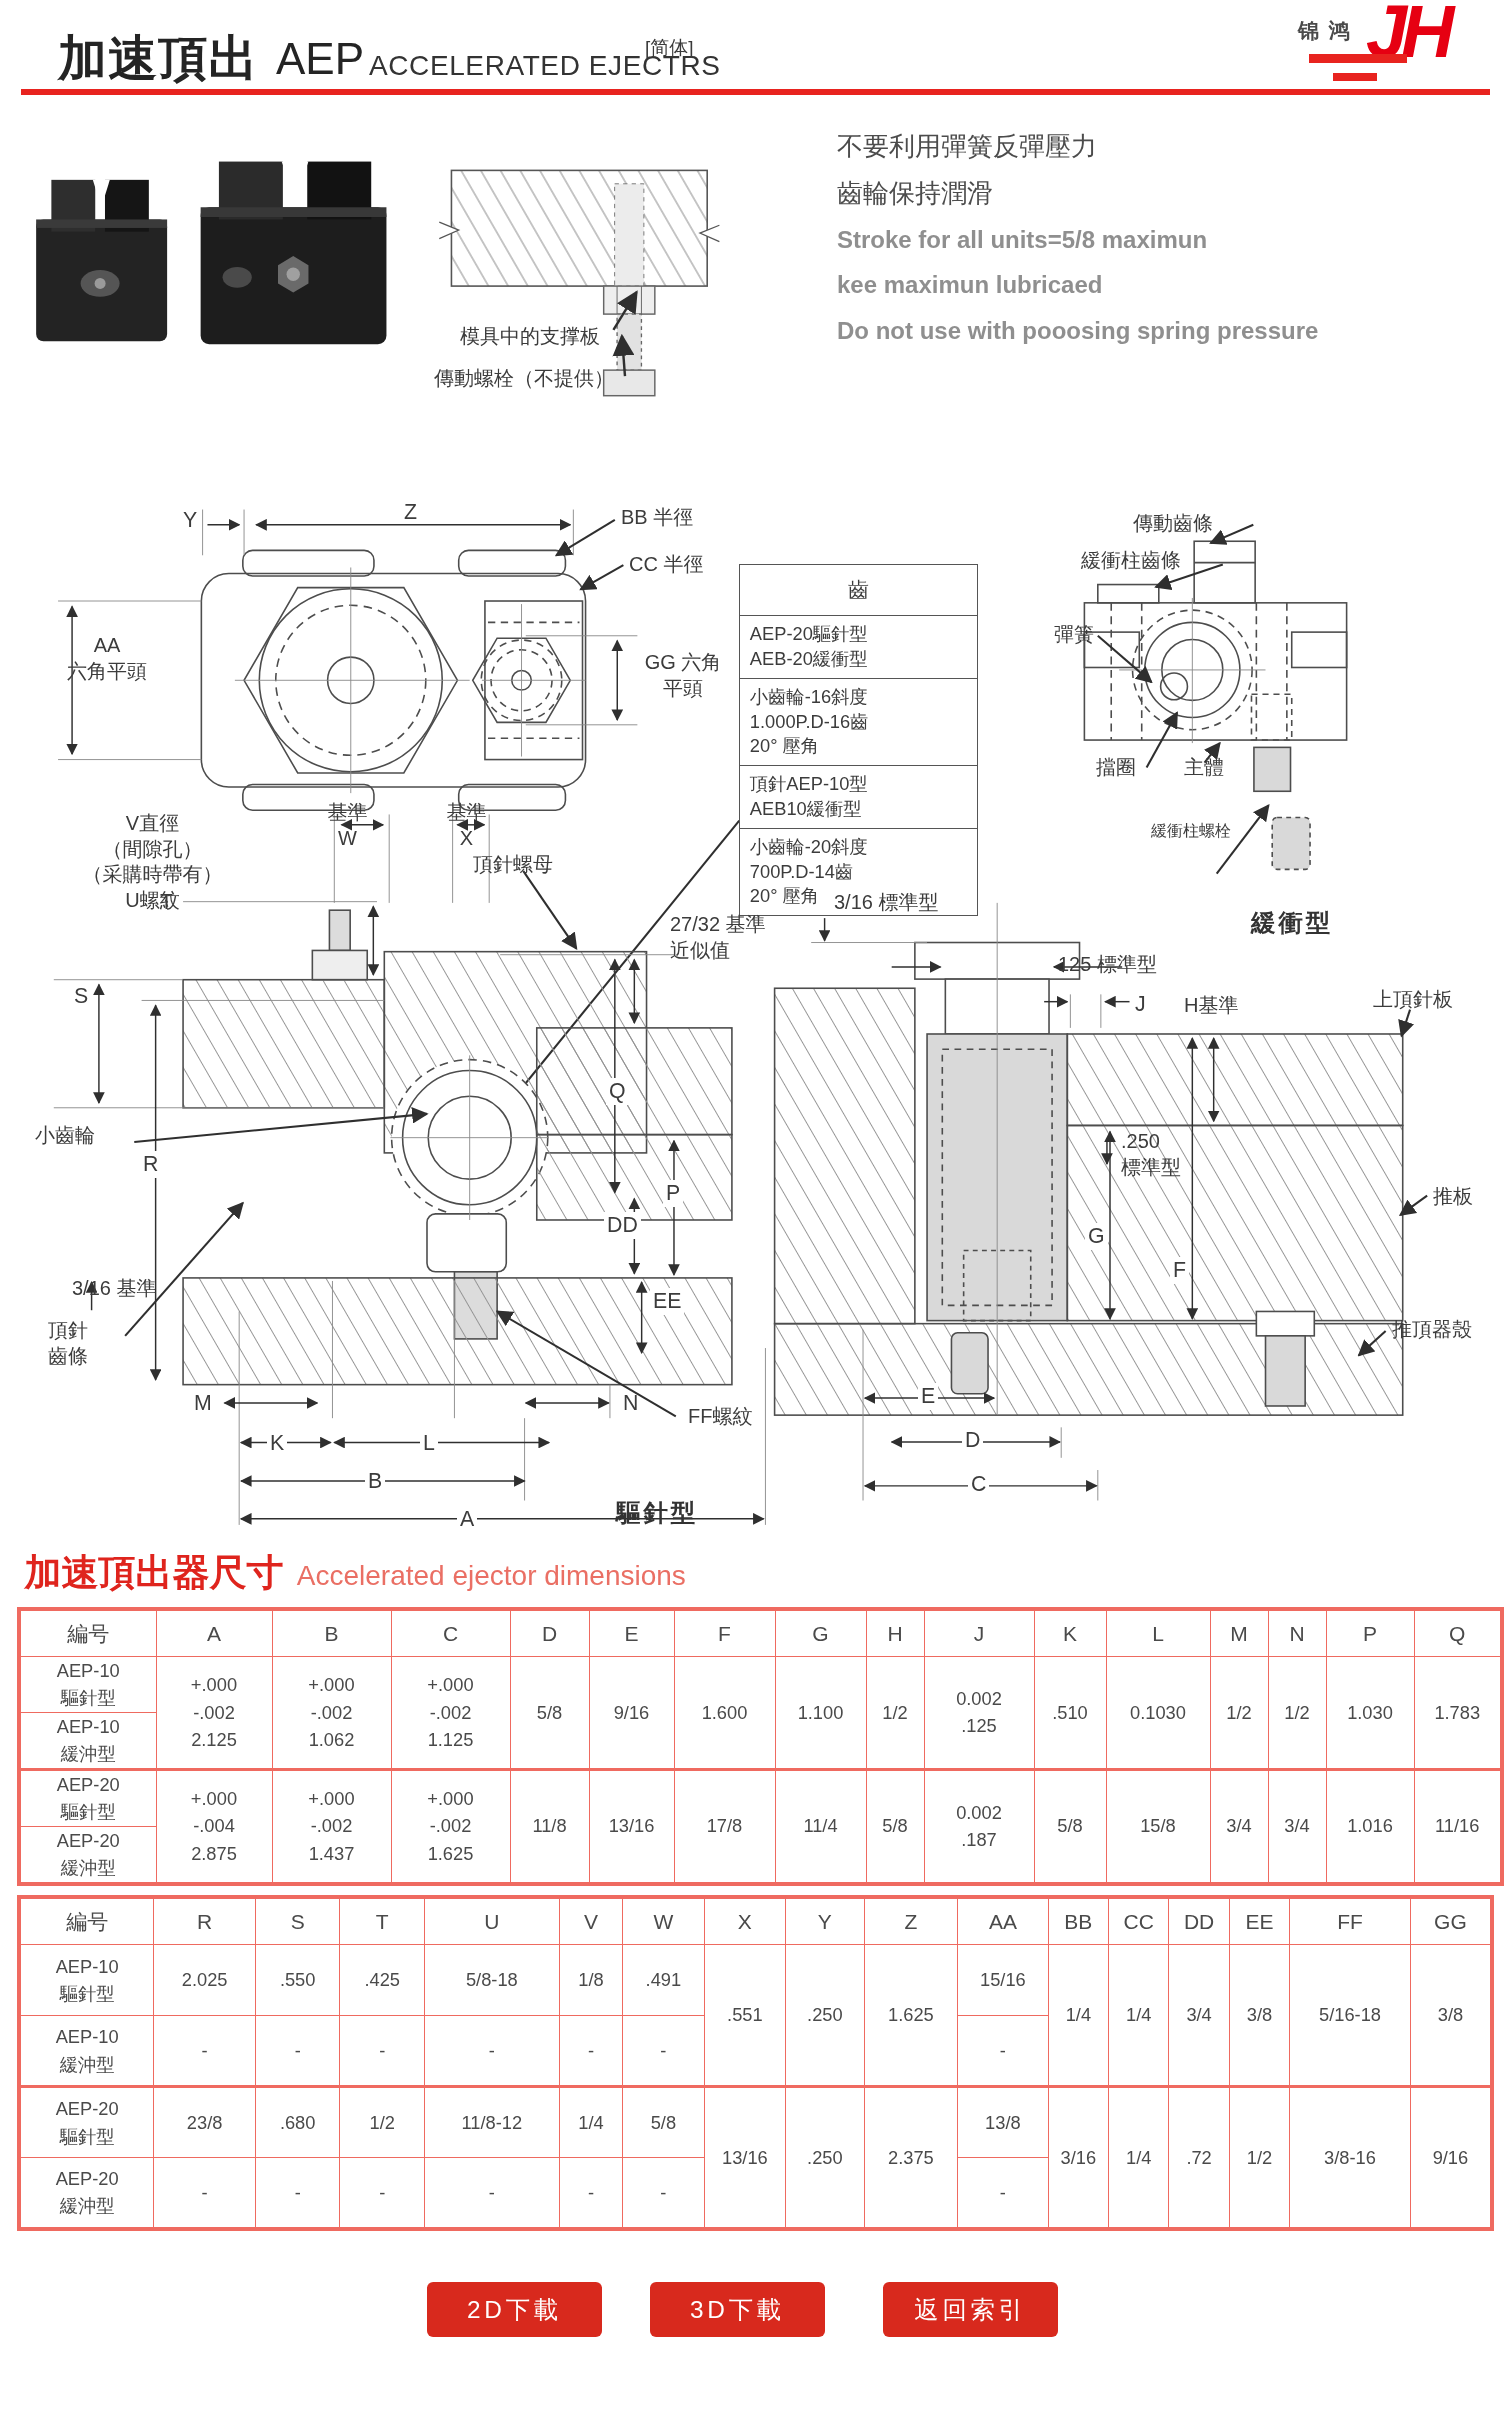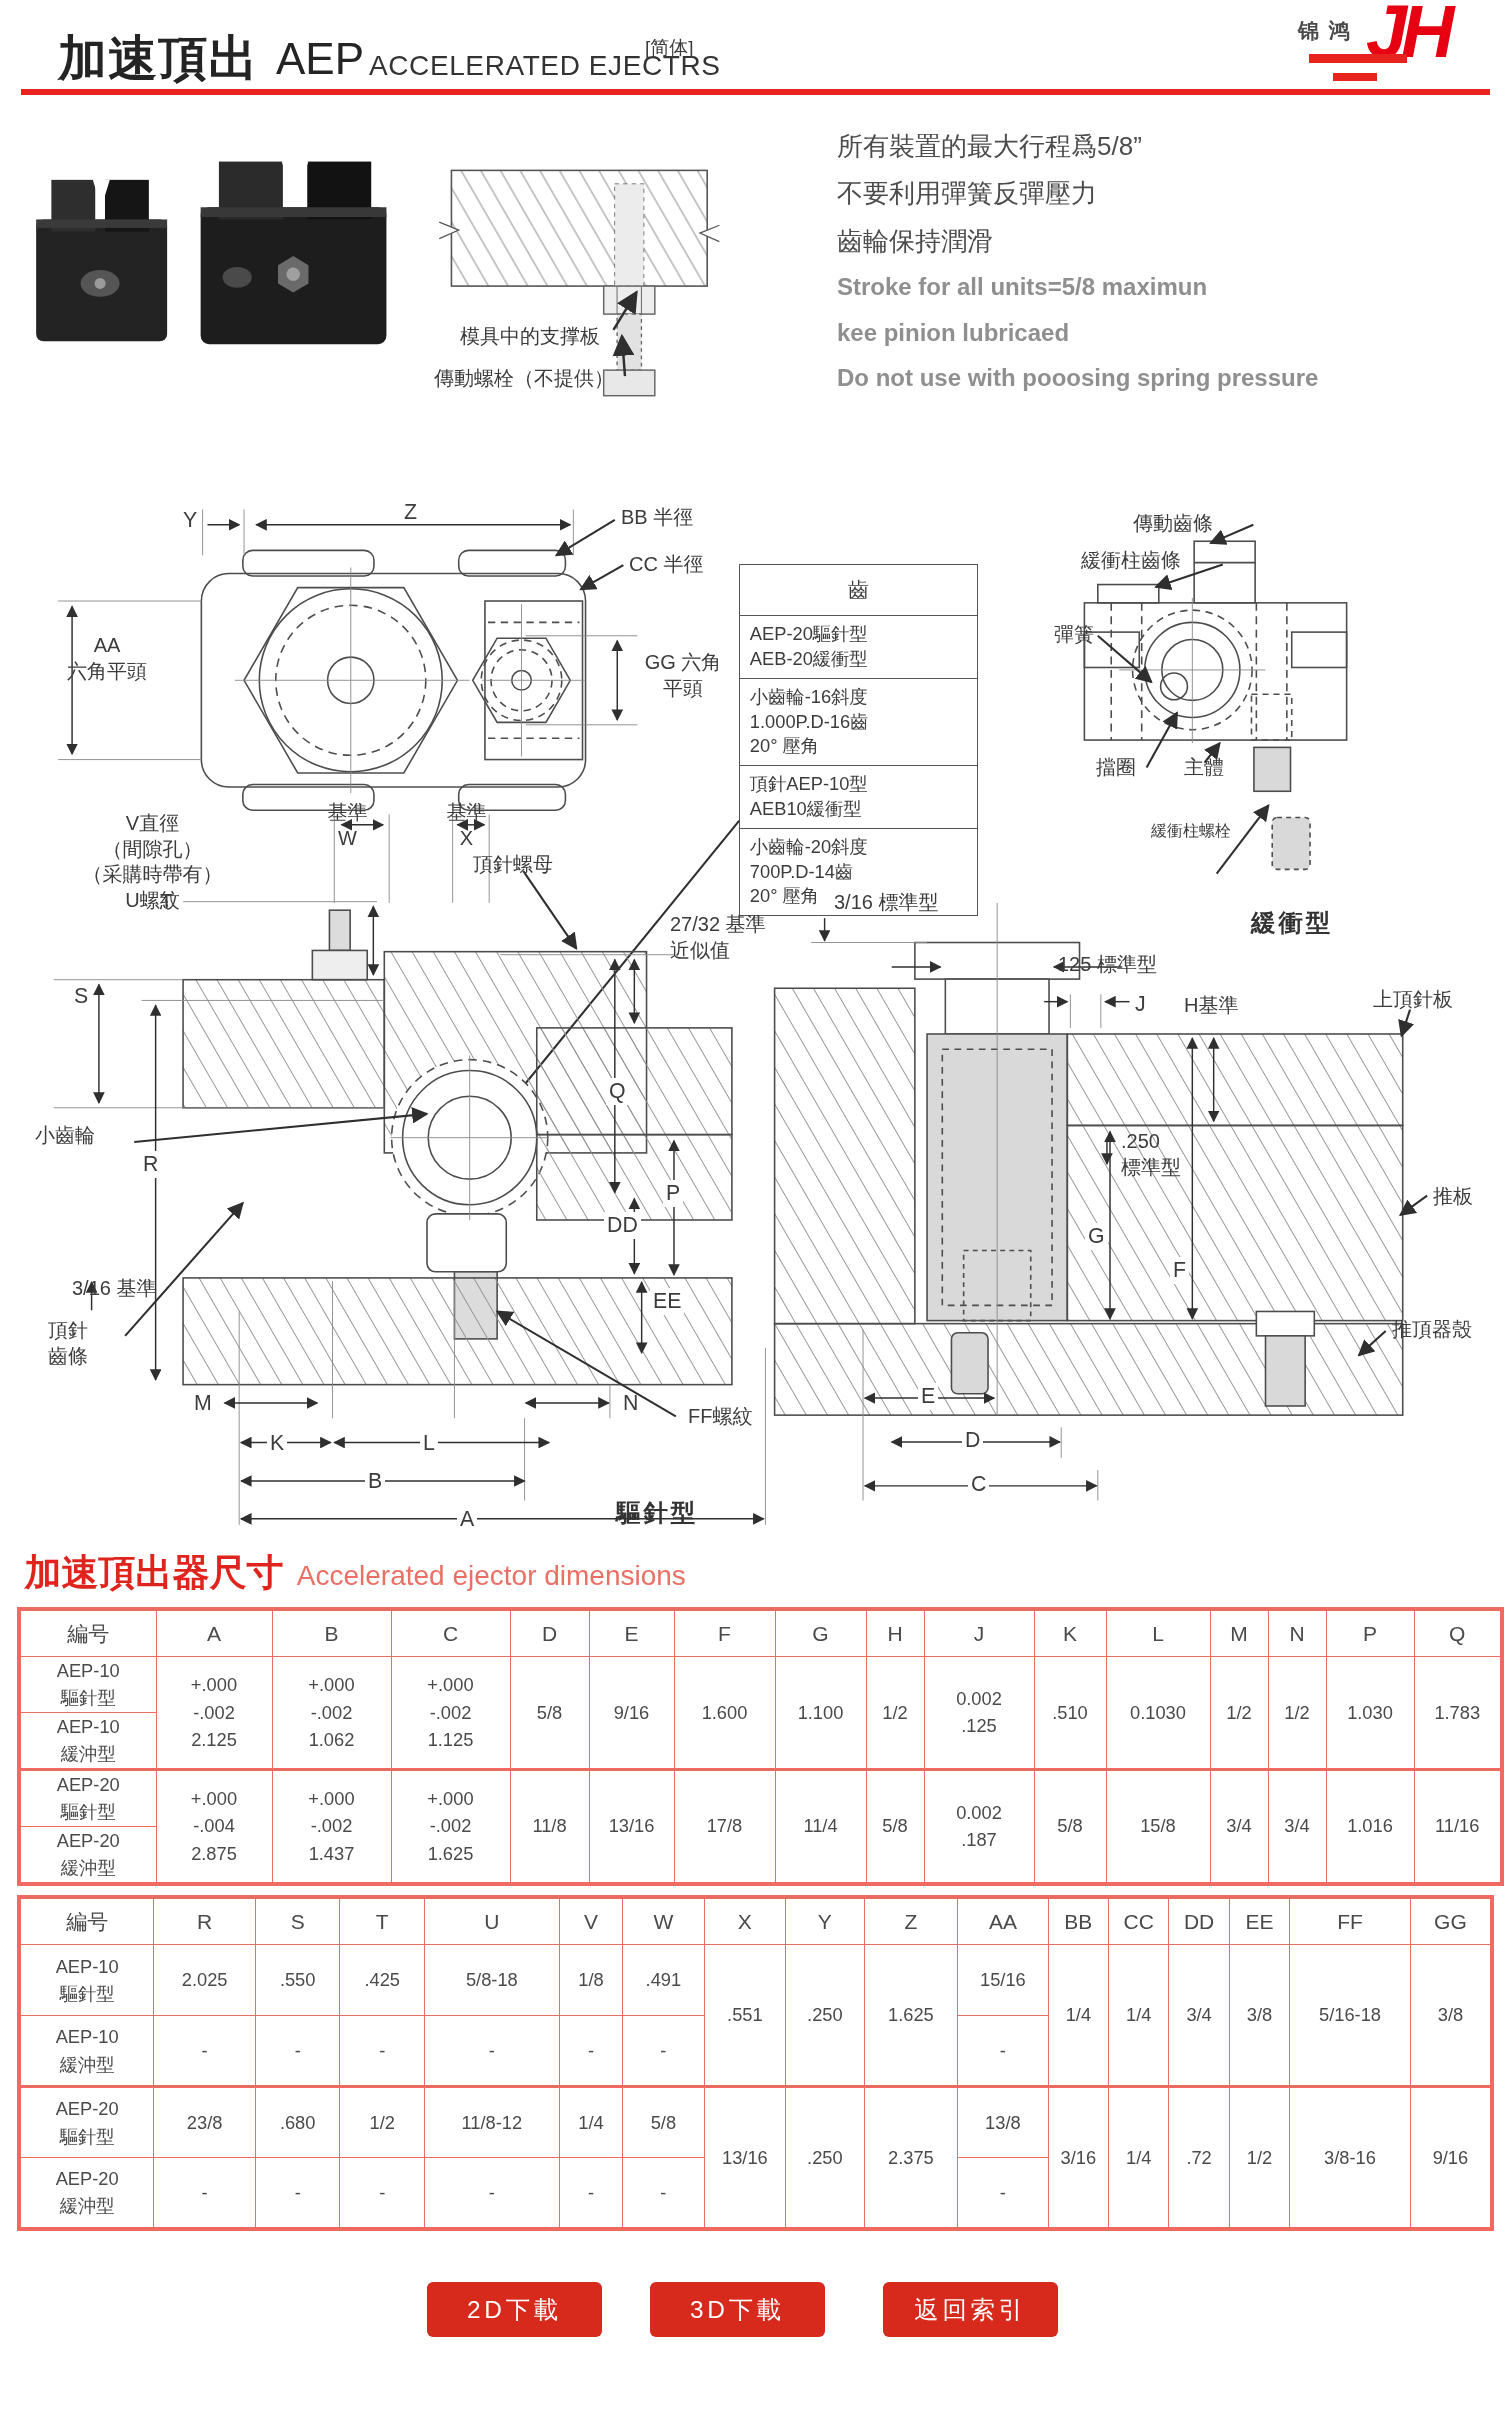--- a/index.html
+++ b/index.html
@@ -104,25 +104,24 @@
     <line x1="362" y1="220" x2="362" y2="266" stroke="#666" stroke-width="1.6"></line>
     <rect x="322" y="266" width="40" height="92" fill="#e2e2e2" stroke="#666" stroke-width="2.2" stroke-dasharray="6 6"></rect>
     <rect x="300" y="358" width="84" height="42" fill="#e8e8e8" stroke="#666" stroke-width="2.4"></rect>
     <line x1="316" y1="292" x2="354" y2="230" stroke="#2f2f2f" stroke-width="4" marker-end="url(#ma)"></line>
     <line x1="335" y1="368" x2="330" y2="302" stroke="#2f2f2f" stroke-width="4" marker-end="url(#ma)"></line>
   </svg>
   <span class="lbl" style="left:460px;top:324px">模具中的支撑板</span>
   <span class="lbl" style="left:434px;top:366px">傳動螺栓（不提供）</span>
 
   <div class="abs" style="left:837px;top:128px;width:488px">
-    <div class="note-zh">所有裝置的最大行程爲5/8”</div>
     <div class="note-zh">不要利用彈簧反彈壓力</div>
     <div class="note-zh">齒輪保持潤滑</div>
     <div class="note-en">Stroke for all units=5/8 maximun</div>
-    <div class="note-en">kee pinion lubricaed</div>
+    <div class="note-en">kee maximun lubricaed</div>
     <div class="note-en">Do not use with pooosing spring pressure</div>
   </div>
 
   <svg class="abs" style="left:0;top:476px" width="1512" height="1055" viewBox="0 0 2479 1730">
     <defs>
       <pattern id="hp2" patternUnits="userSpaceOnUse" width="30" height="30" patternTransform="rotate(-30)">
         <line x1="15" y1="0" x2="15" y2="30" stroke="#909090" stroke-width="1.5"></line>
       </pattern>
       <marker id="mb" viewBox="0 0 10 10" refX="9" refY="5" markerWidth="8" markerHeight="8" orient="auto-start-reverse">
         <path d="M0,0L10,5L0,10z" fill="#2f2f2f"></path>

